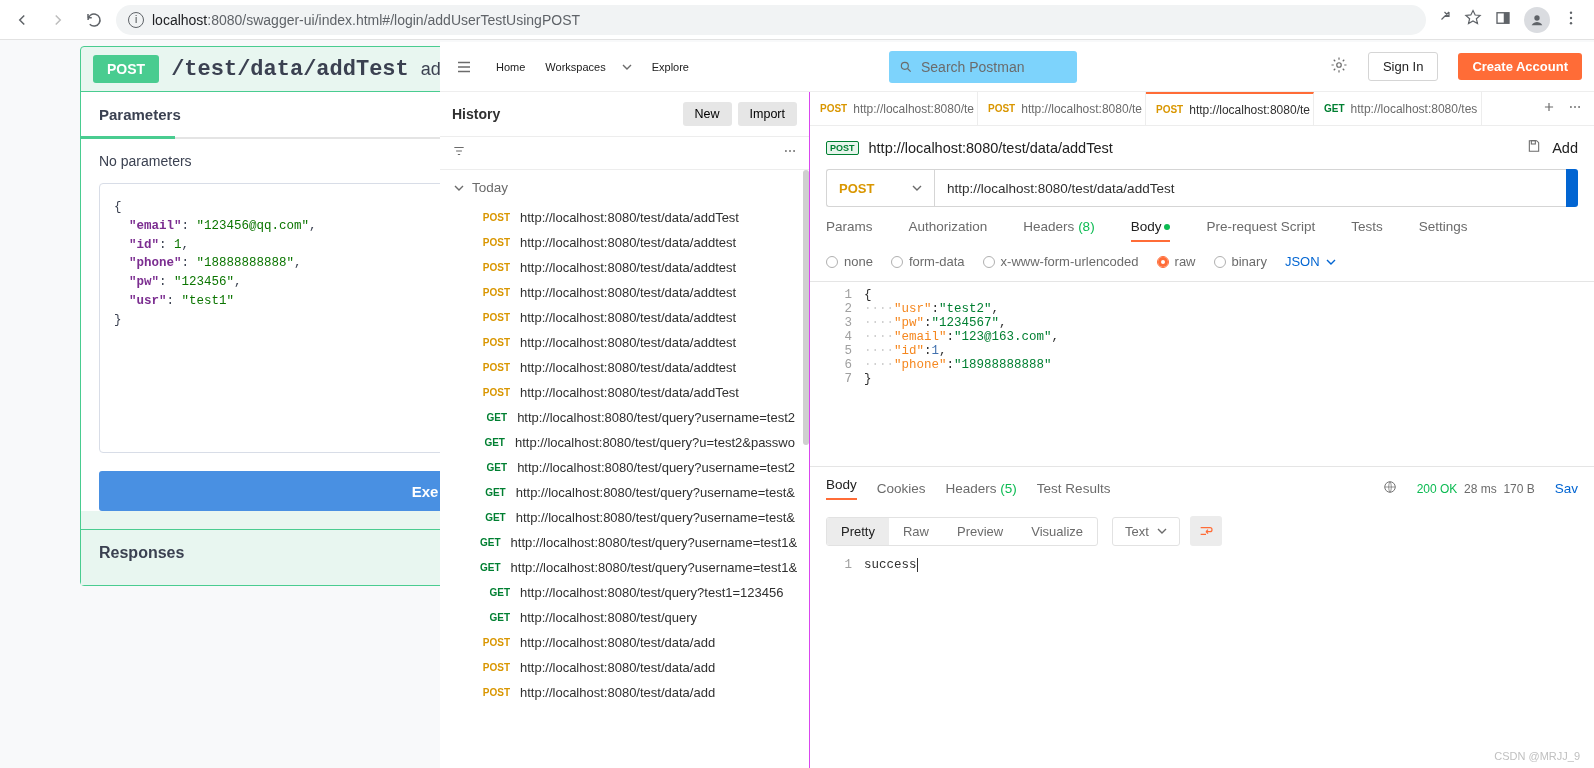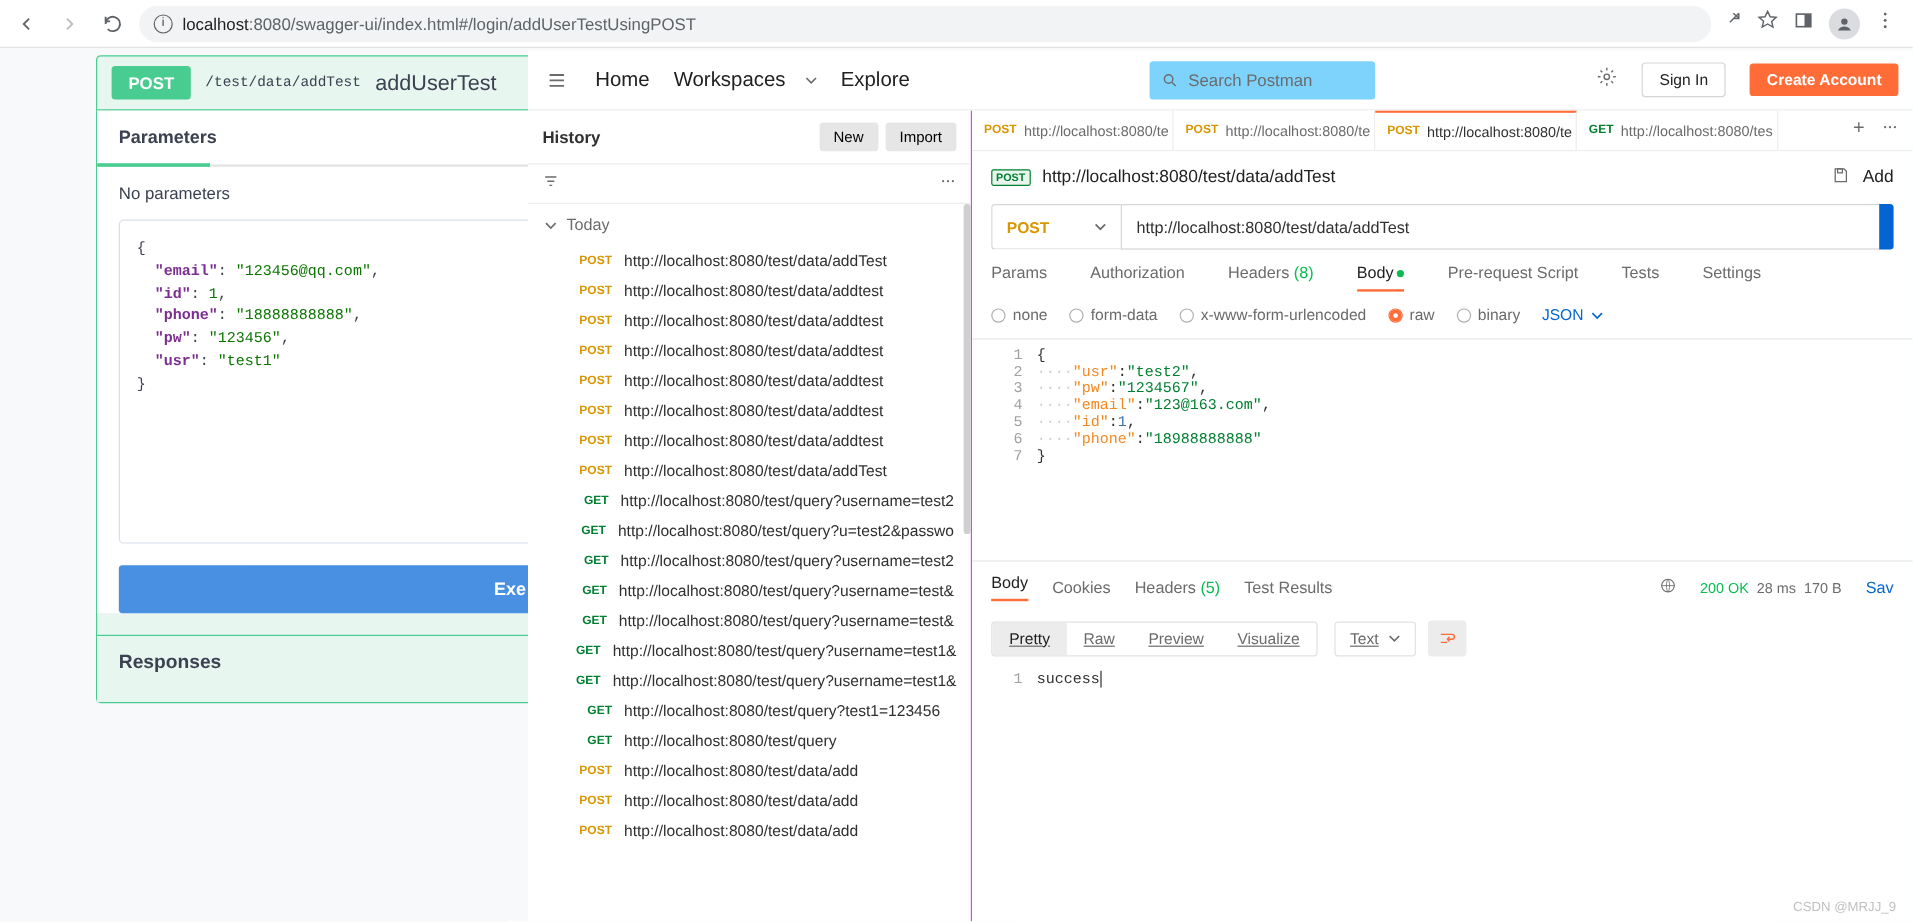--- a/index.html
+++ b/index.html
@@ -18,39 +18,39 @@
   .profile-disc svg { width:16px; height:16px; fill:#5f6368; }
 
   
   .page { position:relative; width:1594px; height:728px; background:#f8f9fa; }
 
   
   .swagger { position:absolute; left:80px; top:6px; width:690px; }
   .swagger-op { border:1px solid #49cc90; background:#e8f6f0; border-radius:4px; }
   .swagger-op-header { display:flex; align-items:center; gap:12px; padding:8px 12px; }
   .swagger-method { background:#49cc90; color:#fff; font-weight:700; padding:6px 14px; border-radius:3px; font-size:14px; }
-  .swagger-path { font-family: "Courier New", monospace; font-weight:400; color:#3b4151; font-size:12px; }
+  .swagger-path { font-family: "Courier New", monospace; font-weight:700; color:#3b4151; font-size:22px; }
   .swagger-opdesc { color:#3b4151; font-size:18px; }
   .swagger-body { background:#fff; border-top:1px solid #49cc90; }
   .swagger-section-title { font-weight:700; color:#3b4151; padding:14px 18px; font-size:15px; }
   .params-title { border-bottom:2px solid #e4e4e4; position:relative; }
   .params-title::after { content:''; position:absolute; left:0; bottom:-2px; width:94px; height:3px; background:#49cc90; }
   .swagger-row { padding:14px 18px; color:#3b4151; font-size:14px; }
   .swagger-code { margin:0 18px 18px 18px; border:1px solid #d8dde7; border-radius:4px; padding:14px; font-family:"Courier New",monospace; font-size:12.5px; line-height:1.5; color:#3b4151; background:#fff; height:270px; white-space:pre; }
   .swagger-code .k { color:#7b2d90; font-weight:700; }
   .swagger-code .s { color:#0b7500; }
   .swagger-code .n { color:#0b7500; }
   .swagger-exec { margin:0 18px 18px 18px; height:40px; background:#4990e2; color:#fff; font-weight:700; border-radius:3px; display:flex; align-items:center; justify-content:center; font-size:15px; }
   .swagger-resps { background:#e8f6f0; padding:14px 18px; font-weight:700; color:#3b4151; height:56px; border-top:1px solid #49cc90; }
 
   
   .postman { position:absolute; left:440px; top:2px; width:1154px; height:726px; background:#fff; box-shadow:0 0 0 0 #0000; display:flex; flex-direction:column; }
   .pm-top { height:50px; display:flex; align-items:center; padding:0 12px; gap:20px; border-bottom:1px solid #eee; }
   .pm-burger { width:24px; height:24px; display:flex; align-items:center; justify-content:center; color:#6b6b6b; }
-  .pm-top-link { font-size:17px; color:#212121; cursor:pointer; }
+  .pm-top-link { font-size:11px; color:#212121; cursor:pointer; }
   .pm-top-drop { display:flex; align-items:center; gap:16px; }
   .pm-search { margin-left:180px; width:188px; height:32px; background:#7dd3fc; border-radius:3px; display:flex; align-items:center; padding:0 10px; gap:8px; color:#6b6b6b; font-size:14px; }
   .pm-spacer { flex:1; }
   .pm-signin { border:1px solid #d5d5d5; padding:6px 14px; border-radius:3px; font-size:13px; color:#212121; }
   .pm-create { background:#ff6c37; color:#fff; padding:6px 14px; border-radius:3px; font-size:13px; font-weight:600; }
   .pm-gear { color:#6b6b6b; }
 
   .pm-body { flex:1; display:flex; overflow:hidden; }
   
   .pm-left { width:370px; border-right:1px solid #d946ef; display:flex; flex-direction:column; }
@@ -104,21 +104,21 @@
   .key { color:#f5871f; }
   .str { color:#007f31; }
   .num { color:#4271ae; }
   .punct { color:#303030; }
   .dots { color:#cfcfcf; }
   .pm-resp-tabs { display:flex; align-items:center; padding:10px 16px; gap:20px; font-size:13.5px; color:#6b6b6b; }
   .pm-resp-tabs .sel2 { color:#212121; border-bottom:2px solid #ff6c37; padding-bottom:6px; }
   .pm-resp-tabs .sp { flex:1; }
   .pm-status { font-size:12px; }
   .pm-status .ok { color:#0cbb52; }
-  .pm-view-row { display:flex; align-items:center; gap:0; padding:6px 16px; font-size:13px; color:#6b6b6b;text-decoration:underline; }
+  .pm-view-row { display:flex; align-items:center; gap:0; padding:6px 16px; font-size:13px; color:#6b6b6b; }
   .pm-view-toggle { display:flex; border:1px solid #e2e2e2; border-radius:3px; overflow:hidden; }
   .pm-view-toggle span { padding:6px 14px; }
   .pm-view-toggle span.on { background:#ececec; color:#212121; }
   .pm-text-dd { margin-left:14px; border:1px solid #e2e2e2; border-radius:3px; padding:6px 12px; display:flex; gap:8px; align-items:center; }
   .pm-wrap-btn { margin-left:10px; width:32px; height:30px; background:#ececec; border-radius:3px; display:flex; align-items:center; justify-content:center; color:#ff6c37; }
 
   .pm-resp-editor { padding:6px 0; font-family:"Courier New",monospace; font-size:12.5px; color:#303030; }
   .cursor-end { border-right:1px solid #303030; }
 
   .watermark { position:absolute; right:14px; bottom:6px; font-size:11px; color:#c0c0c0; }

